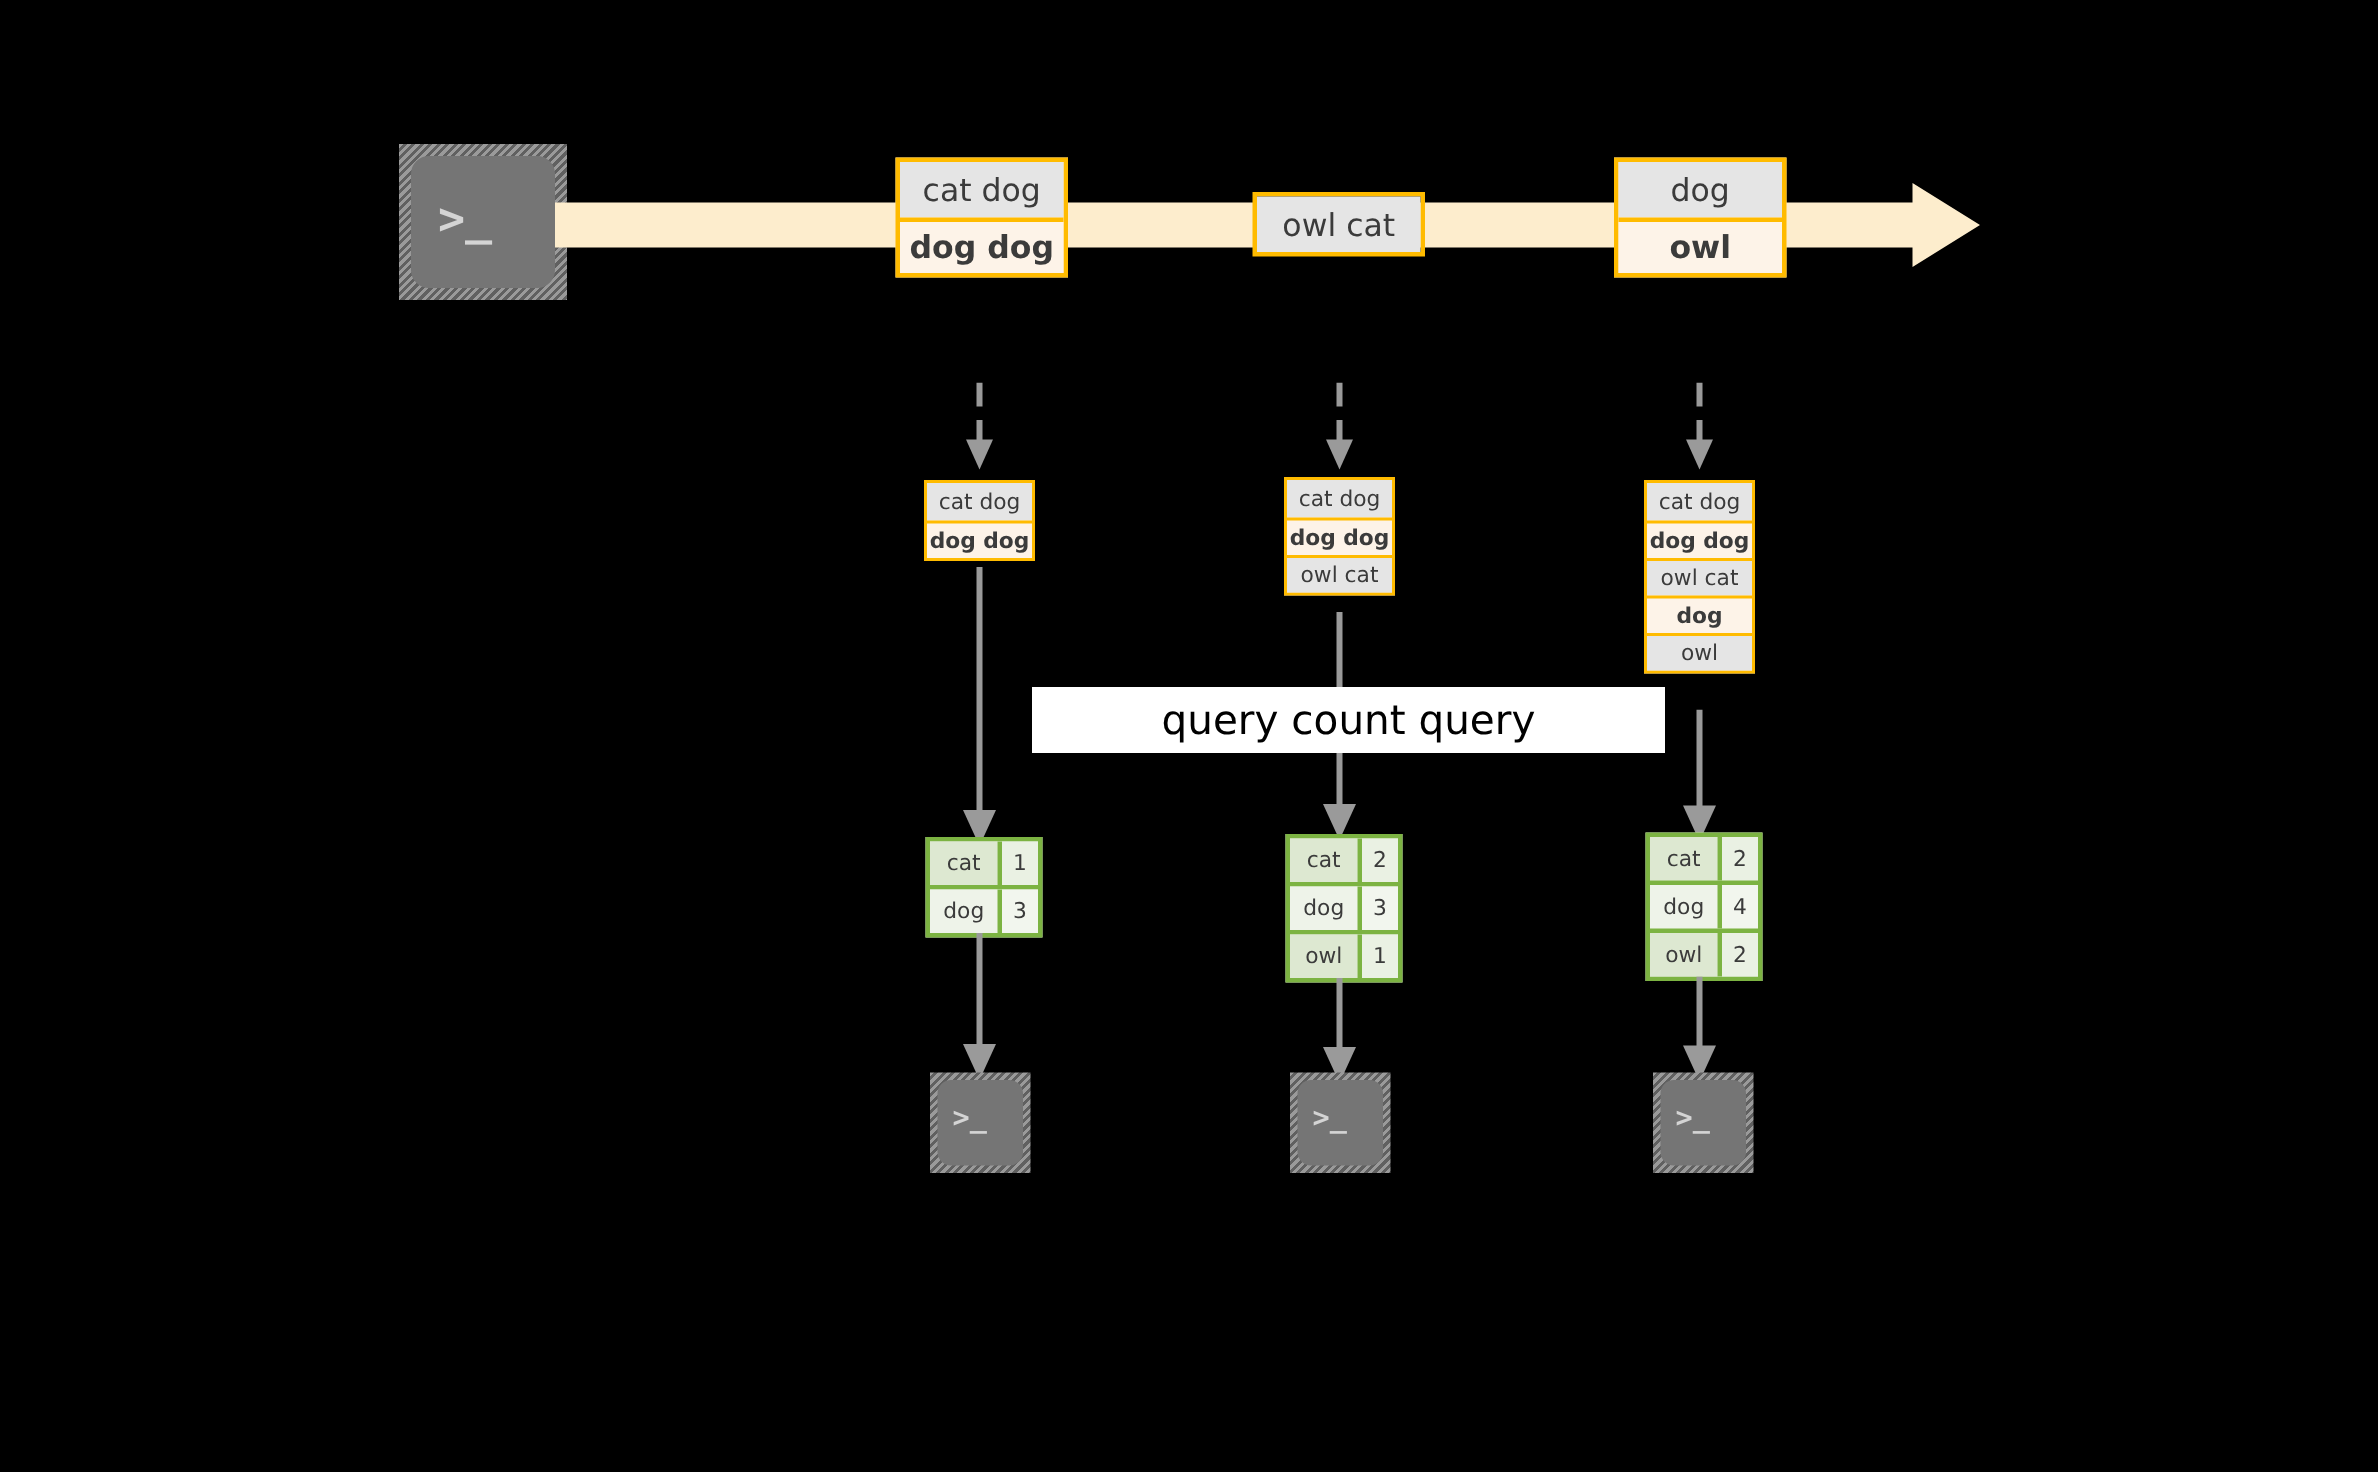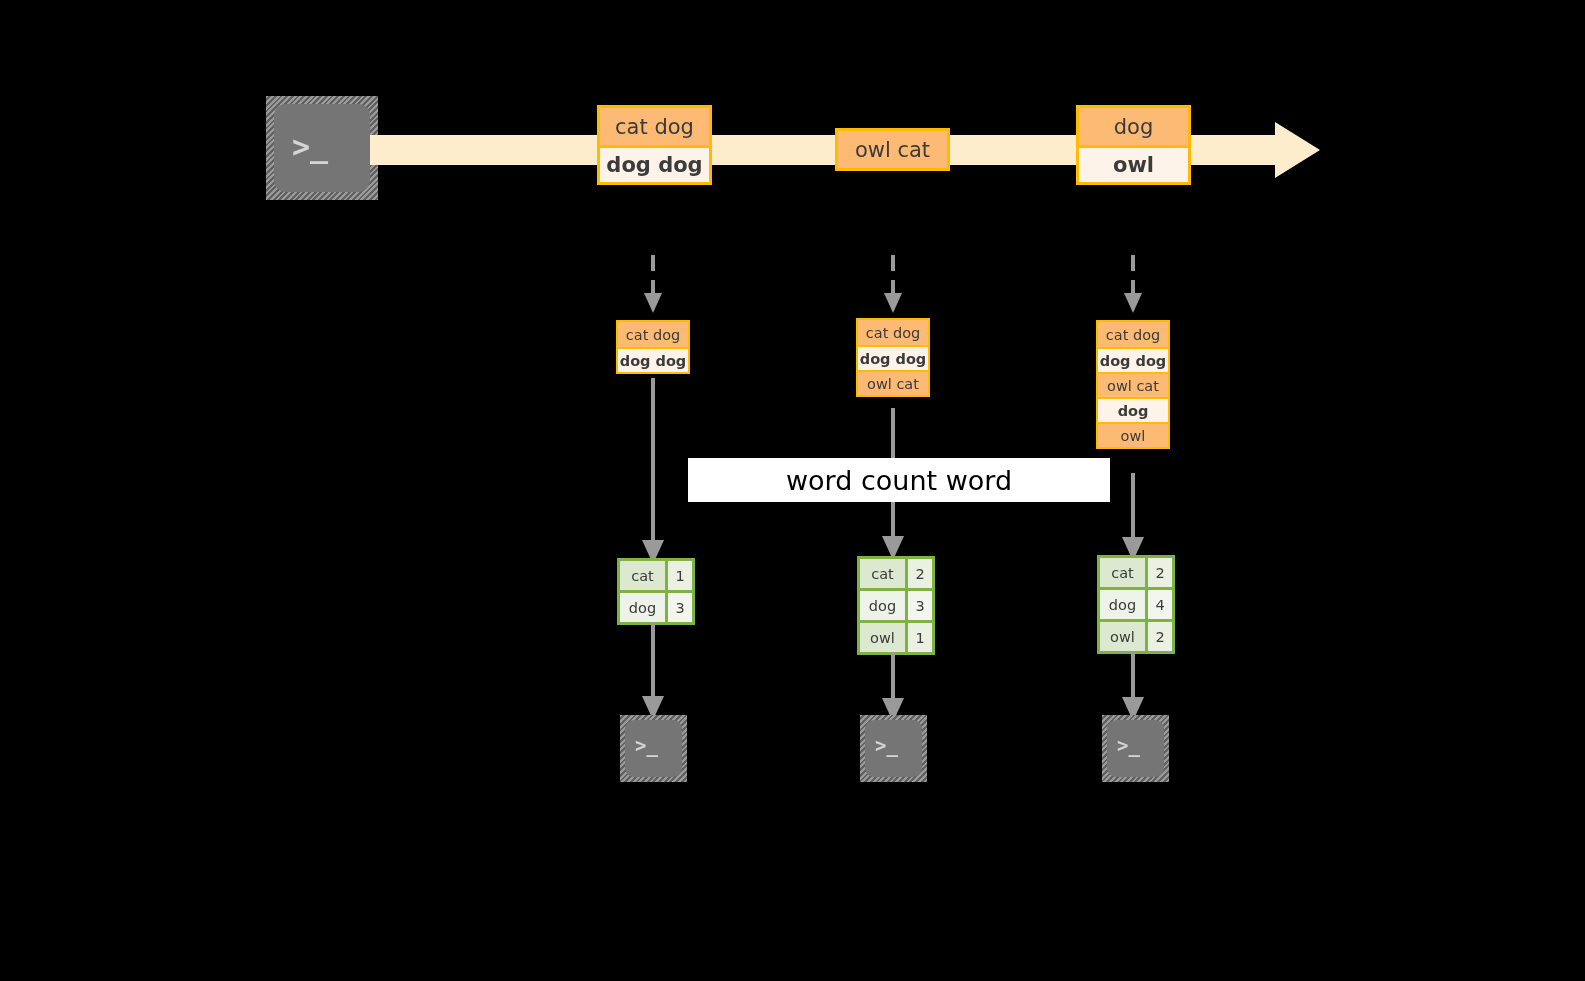--- a/index.html
+++ b/index.html
@@ -66,21 +66,21 @@
     background: #fde9d3;
   }
   .rec-row {
     box-sizing: border-box;
     display: flex;
     align-items: center;
     justify-content: center;
     color: #3b3b3b;
     white-space: nowrap;
   }
-  .rec-row.shade-a { background: #fdba74; }
+  .rec-row.shade-a { background: #e5e5e5; }
   .rec-row.shade-b { background: #fdf3e8; font-weight: bold; }
   .rec-row + .rec-row { border-top: 3px solid #ffbb00; }
 
   
   .rec-stack.big .rec-row {
     height: 37px;
     font-size: 21px;
   }
   
   .rec-stack.small .rec-row {
@@ -287,15 +287,15 @@
     <line x1="15" y1="0" x2="15" y2="52" stroke="#9a9a9a" stroke-width="4"></line>
     <polygon points="4,46 26,46 15,70" fill="#9a9a9a"></polygon>
   </svg>
 
   <div class="terminal" style="left:1102px; top:715px; width:67px; height:67px;">
     <div class="terminal-inner small">
       <span class="prompt" style="left:10px; top:16px; font-size:19px;">&gt;_</span>
     </div>
   </div>
 
-  <div class="query-label" style="left:688px; top:458px; width:422px; height:44px;">word count word</div>
+  <div class="query-label" style="left:688px; top:458px; width:422px; height:44px;">query count query</div>
 
 </div>
 
 </body></html>

